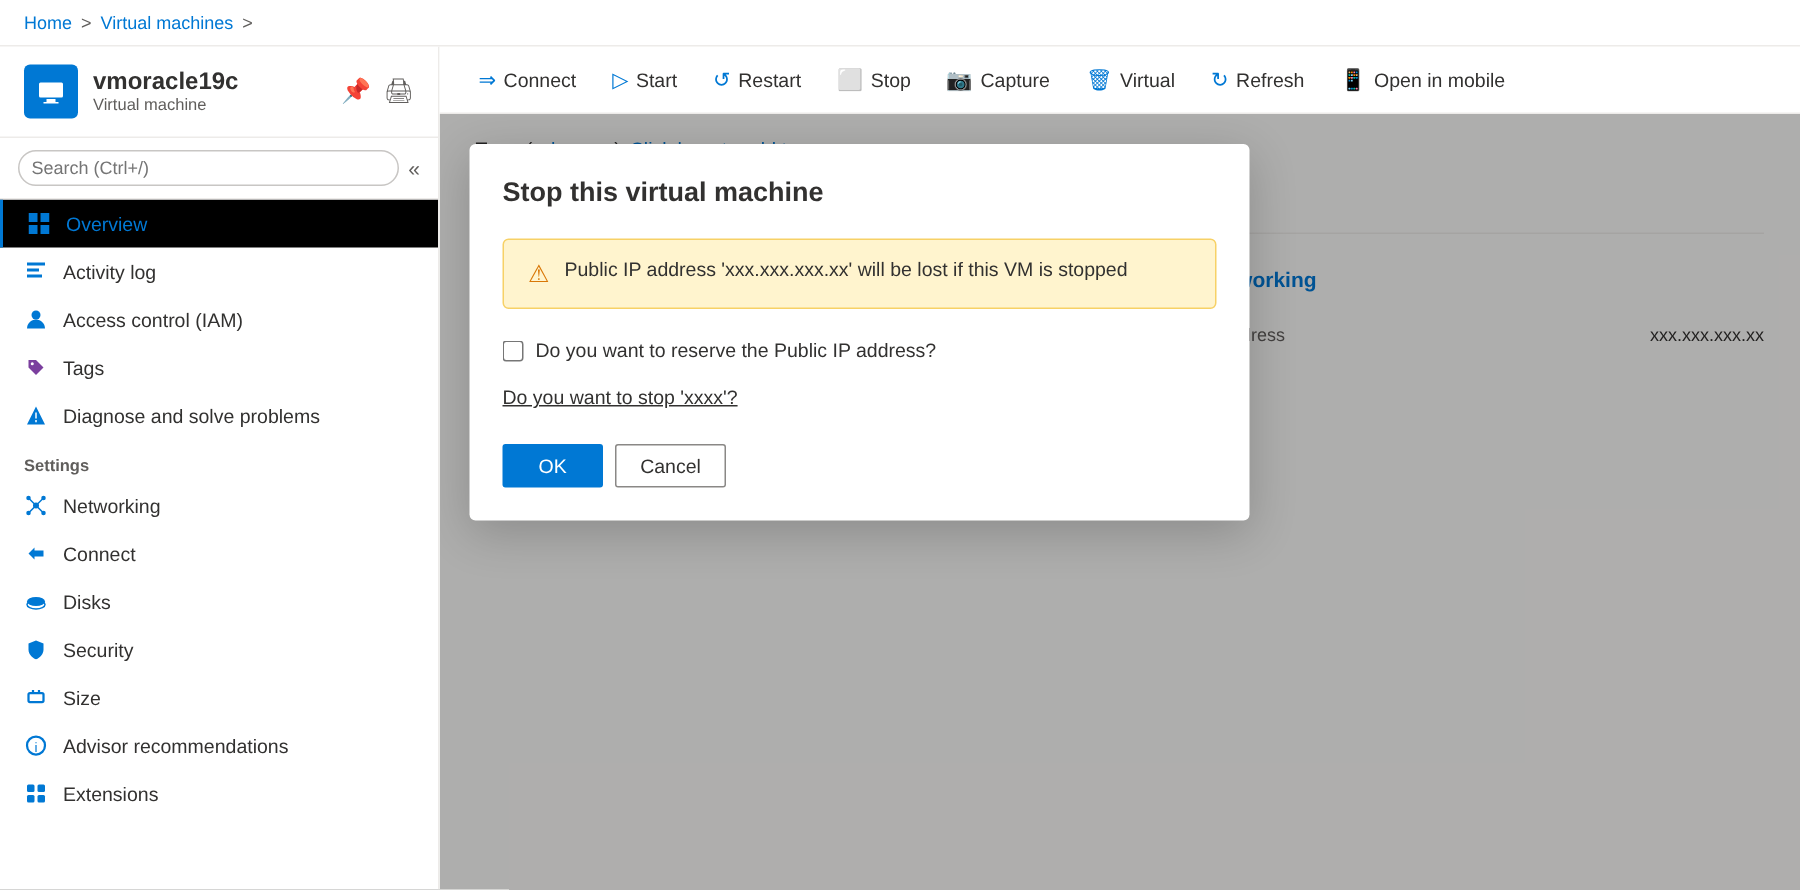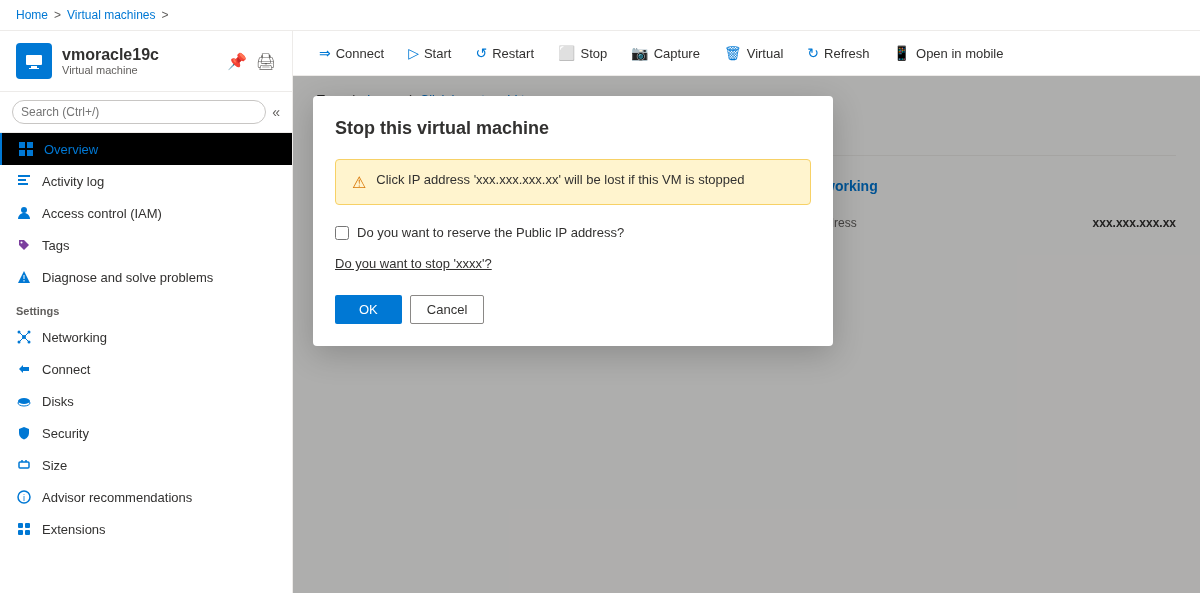--- a/index.html
+++ b/index.html
@@ -70,21 +70,21 @@
     .tab { padding: 8px 16px; cursor: pointer; font-size: 13px; color: #605e5c; border-bottom: 2px solid transparent; margin-bottom: -1px; }
     .tab.active { color: #0078d4; border-bottom: 2px solid #0078d4; font-weight: 500; }
 
     
     .properties-grid { display: grid; grid-template-columns: 1fr 1fr; gap: 0; }
     .prop-section-header { display: flex; align-items: center; gap: 10px; margin-bottom: 12px; }
     .prop-section-icon { width: 28px; height: 28px; background: #0078d4; border-radius: 4px; display: flex; align-items: center; justify-content: center; }
     .prop-section-title { font-size: 14px; font-weight: 600; color: #0078d4; }
     .prop-row { display: flex; justify-content: space-between; padding: 4px 0; font-size: 12px; }
     .prop-label { color: #605e5c; }
-    .prop-value { color: #323130; font-weight: 700; }
+    .prop-value { color: #323130; font-weight: 400; }
     .networking-section { padding-left: 16px; border-left: 1px solid #edebe9; }
 
     
     ::-webkit-scrollbar { width: 6px; }
     ::-webkit-scrollbar-track { background: #f3f2f1; }
     ::-webkit-scrollbar-thumb { background: #c8c6c4; border-radius: 3px; }
   </style>
 </head>
 <body>
 
@@ -289,21 +289,21 @@
       </div>
 
       <div class="main-content">
 
         <div class="modal-overlay">
           <div class="modal">
             <div class="modal-title">Stop this virtual machine</div>
 
             <div class="warning-box">
               <span class="warning-icon">⚠</span>
-              <span class="warning-text">Click IP address 'xxx.xxx.xxx.xx' will be lost if this VM is stopped</span>
+              <span class="warning-text">Public IP address 'xxx.xxx.xxx.xx' will be lost if this VM is stopped</span>
             </div>
 
             <div class="checkbox-row">
               <input type="checkbox" style="">
               <label>Do you want to reserve the Public IP address?</label>
             </div>
 
             <div class="stop-question">Do you want to stop 'xxxx'?</div>
 
             <div class="modal-actions">

